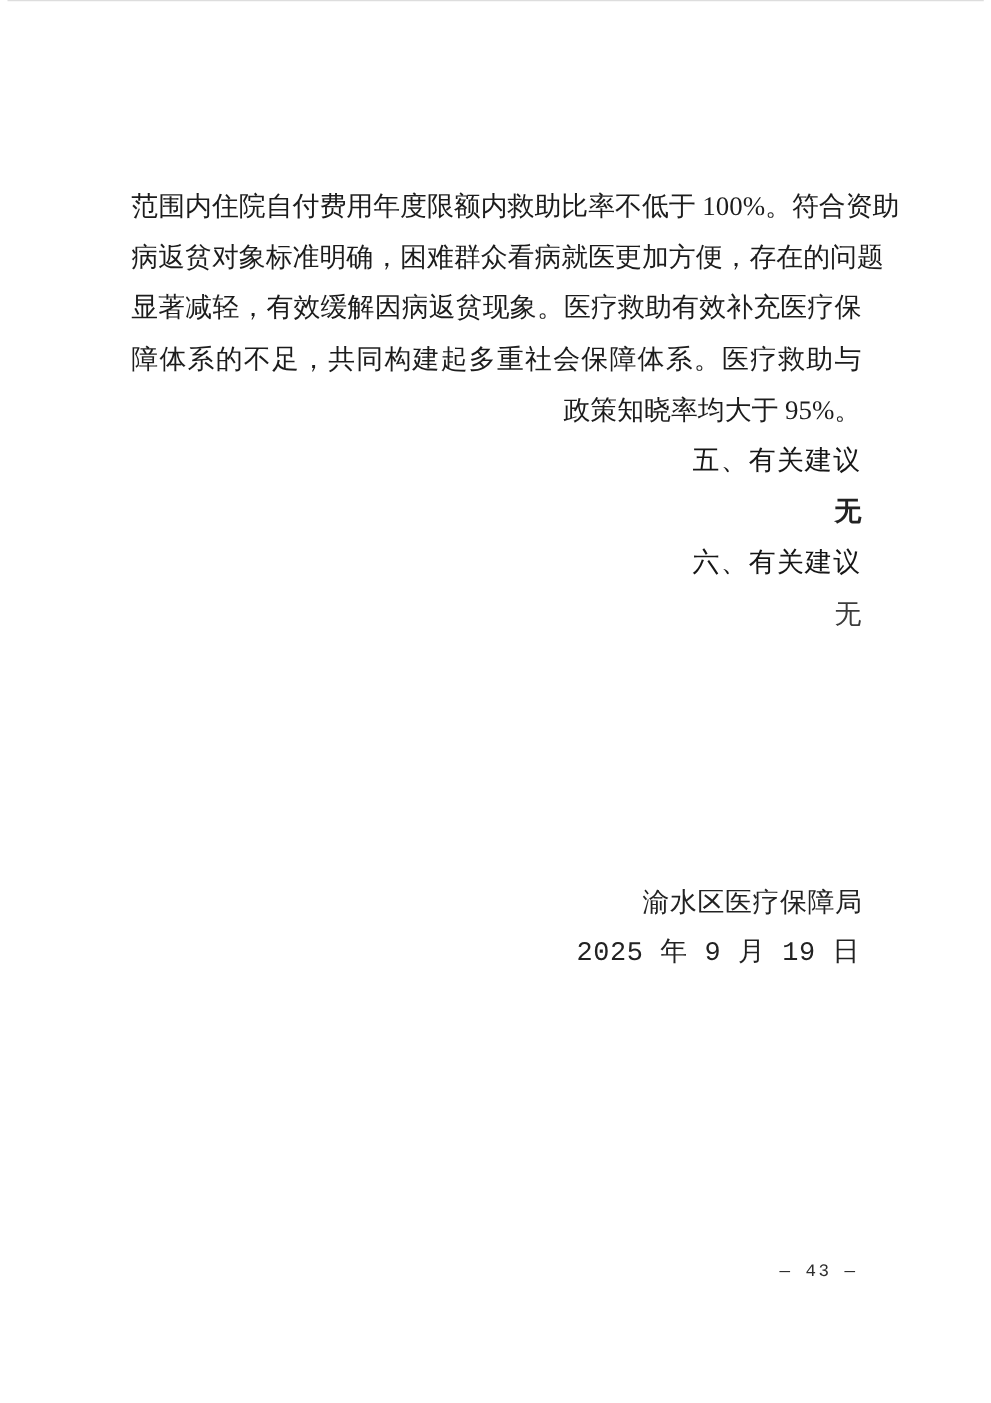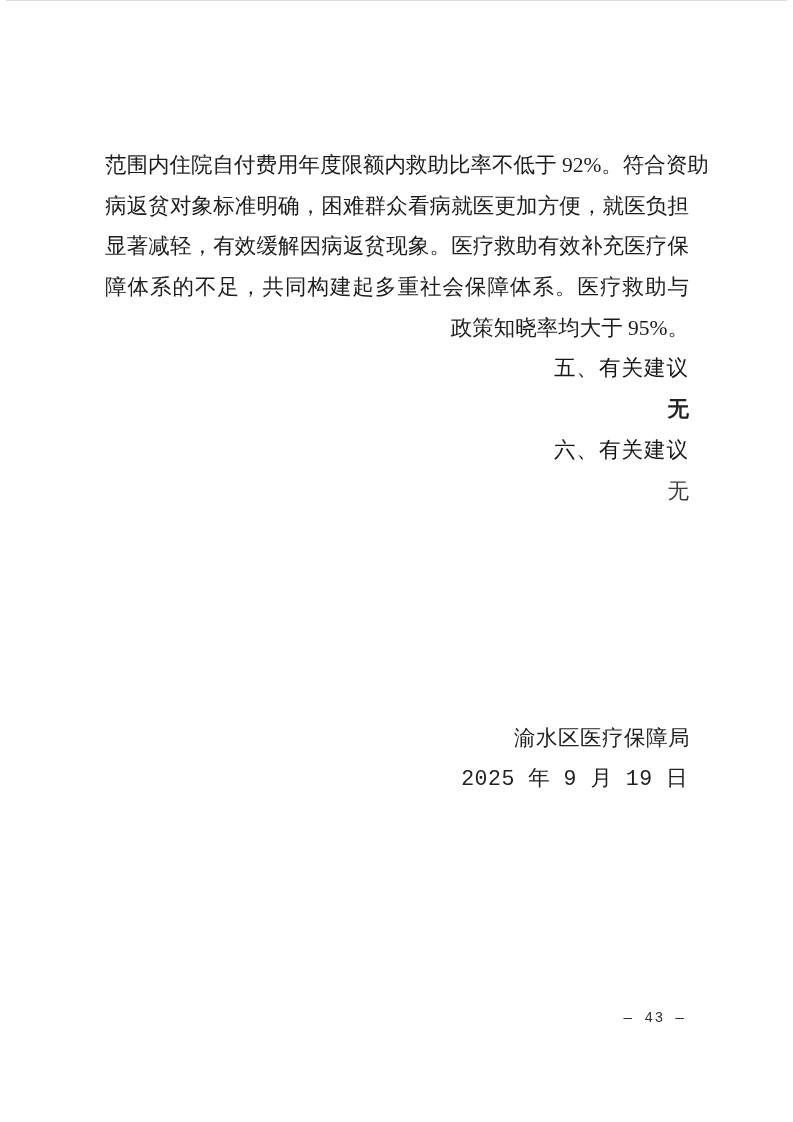--- a/index.html
+++ b/index.html
@@ -69,21 +69,20 @@
   }
   .aline.serif {
     font-family: "Liberation Serif", serif;
     color: #3c3c3c;
   }
   .signoff {
     position: absolute;
     top: 702px;
     right: 103px;
     text-align: right;
-    margin-top: 16px;
   }
   .signoff p {
     margin: 0;
     height: 40.5px;
     line-height: 40.5px;
     font-size: 21.5px;
     letter-spacing: 0.5px;
     color: #222222;
   }
   .signoff .date {
@@ -100,22 +99,22 @@
     font-family: Liberation Mono, monospace;
   }
 </style>
 </head>
 <body>
 
 <div class="page">
   <div class="top-scan-line"></div>
 
   <div class="content">
-    <p class="jline">范围内住院自付费用年度限额内救助比率不低于 92%。符合资助</p>
-    <p class="jline">病返贫对象标准明确，困难群众看病就医更加方便，就医负担</p>
+    <p class="jline">范围内住院自付费用年度限额内救助比率不低于 100%。符合资助</p>
+    <p class="jline">病返贫对象标准明确，困难群众看病就医更加方便，存在的问题</p>
     <p class="jline">显著减轻，有效缓解因病返贫现象。医疗救助有效补充医疗保</p>
     <p class="jline">障体系的不足，共同构建起多重社会保障体系。医疗救助与</p>
     <p>政策知晓率均大于 95%。</p>
 
     <h3 class="hline">五、有关建议</h3>
     <p class="aline sans">无</p>
     <h3 class="hline">六、有关建议</h3>
     <p class="aline serif">无</p>
   </div>
 

